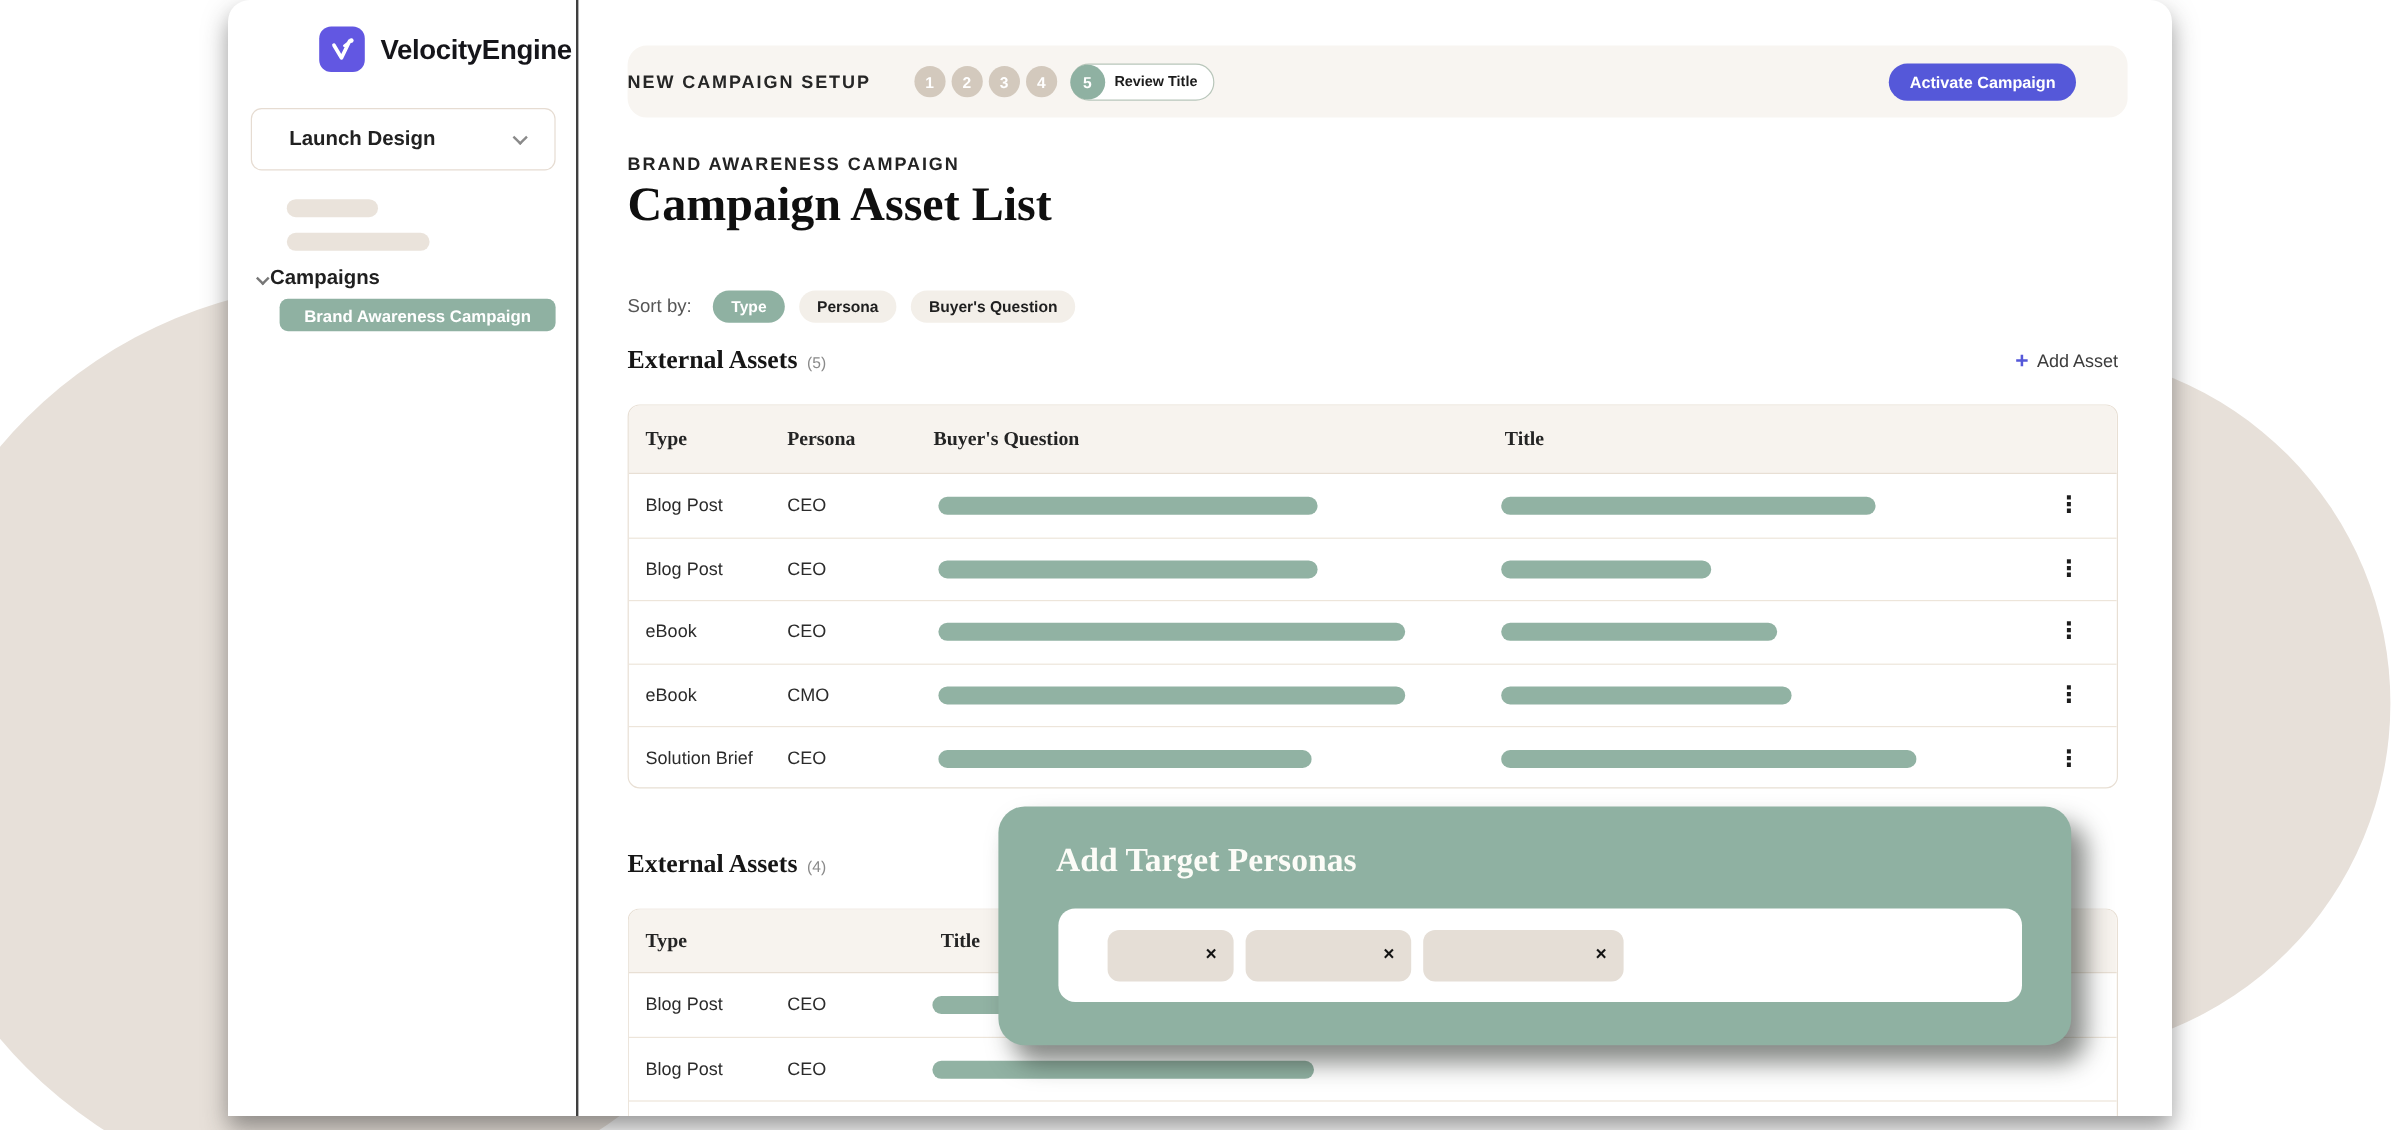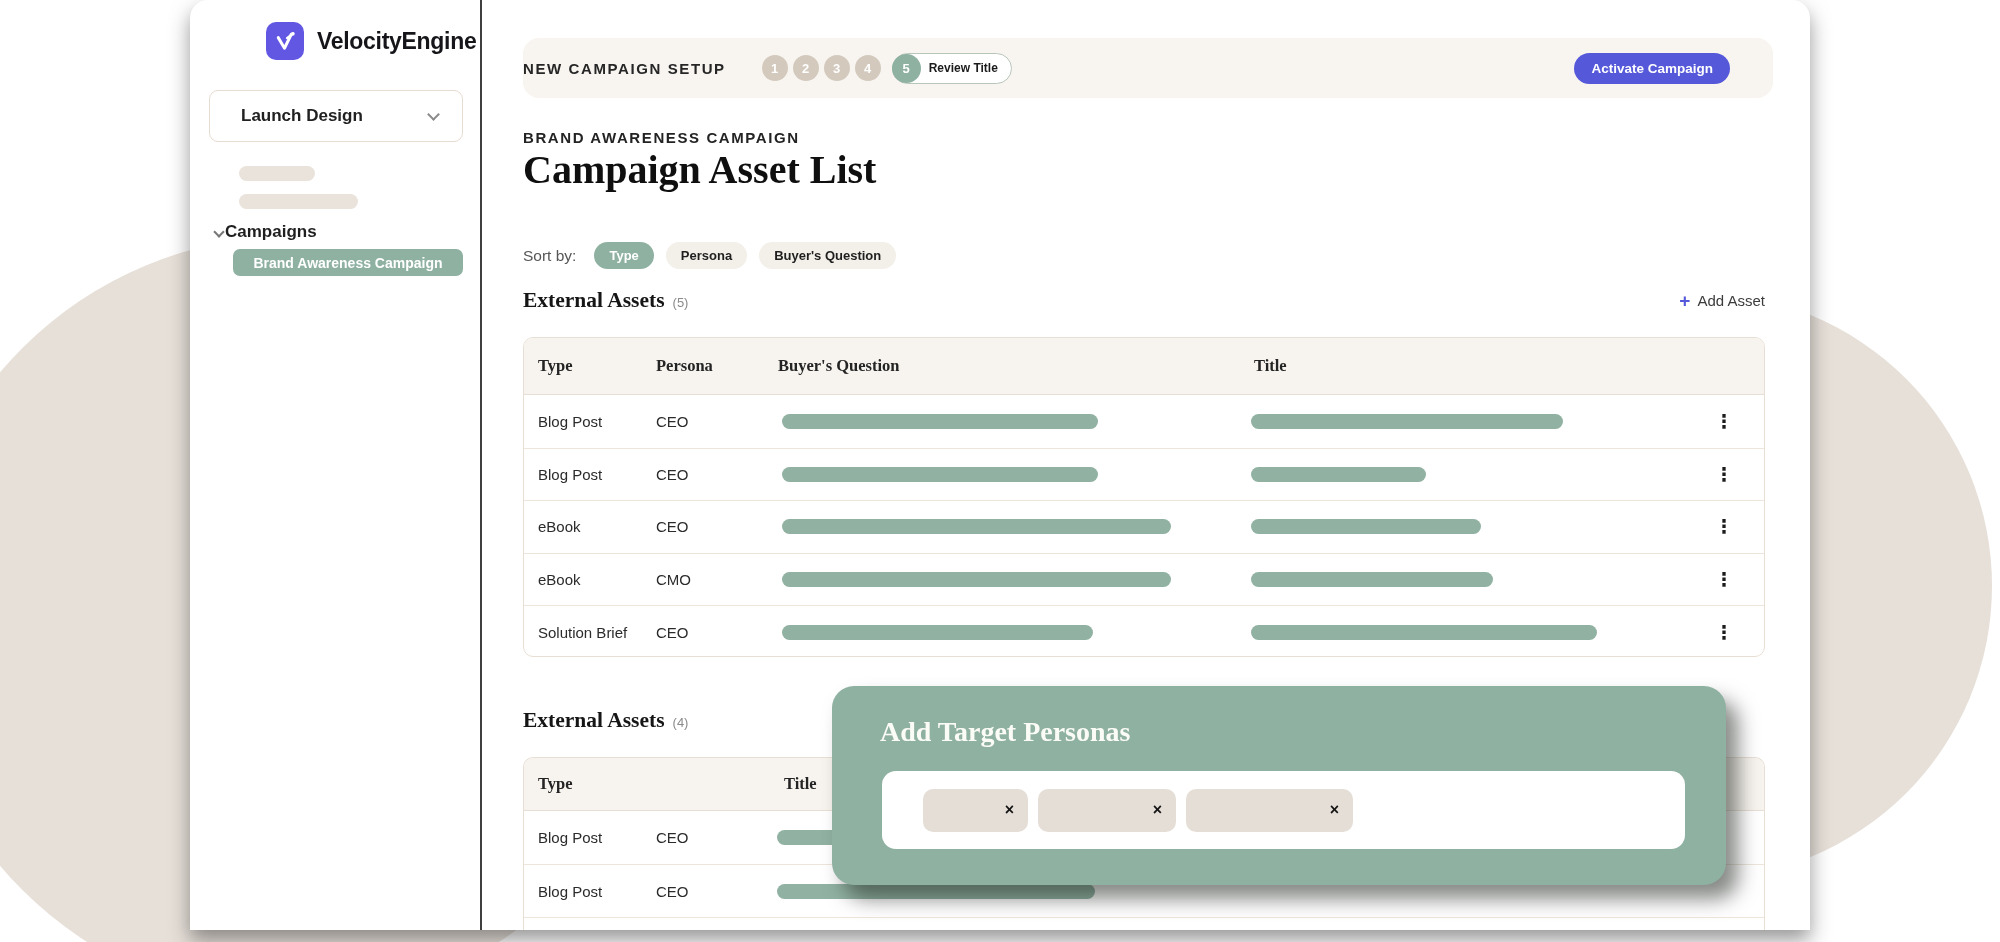--- a/index.html
+++ b/index.html
@@ -96,21 +96,21 @@
   .td{position:absolute;top:0;bottom:0;display:flex;align-items:center;font-size:15px;color:#2B2B2B;}
   .col-1{left:14px;} .col-2{left:132px;} .col-3{left:254px;} .col-4{left:730px;}
   .int-col-2{left:260px;}
   .bar{position:absolute;top:50%;margin-top:-7.5px;height:15px;border-radius:8px;background:var(--green-bar);}
   .bar.q{left:258px;} .bar.t{left:727px;} .bar.it{left:253px;}
   .kebab{position:absolute;left:1183px;top:0;bottom:0;width:34px;display:flex;align-items:center;
     justify-content:center;font-size:19px;font-weight:700;color:#1C1C1C;cursor:pointer;letter-spacing:0;}
 
   
   .dialog{position:absolute;left:832px;top:672px;width:894px;height:199px;background:var(--green);
-    border-radius:22px;box-shadow:12px 14px 20px rgba(35,40,35,.55);z-index:5;margin-top:14px;}
+    border-radius:22px;box-shadow:12px 14px 20px rgba(35,40,35,.55);z-index:5;}
   .dialog-title{position:absolute;left:48px;top:30px;font-family:"Liberation Serif","DejaVu Serif",serif;
     font-size:28px;font-weight:700;color:#FCFCF7;}
   .persona-input{position:absolute;left:50px;top:85px;width:803px;height:78px;background:#fff;
     border-radius:14px;display:flex;align-items:center;padding-left:41px;cursor:text;}
   .chip{position:relative;height:43px;border-radius:10px;background:var(--chip-beige);margin-right:10px;}
   .chip .x{position:absolute;right:14px;top:50%;transform:translateY(-50%);font-size:16px;font-weight:700;
     color:#141414;cursor:pointer;line-height:1;}
 </style>
 </head>
 <body>

